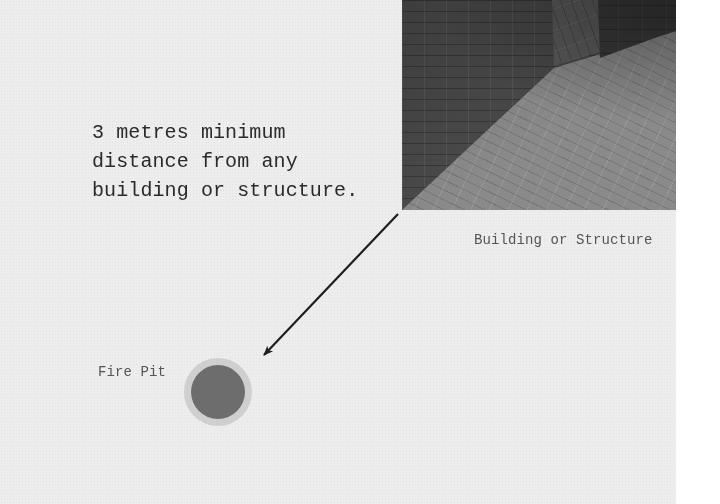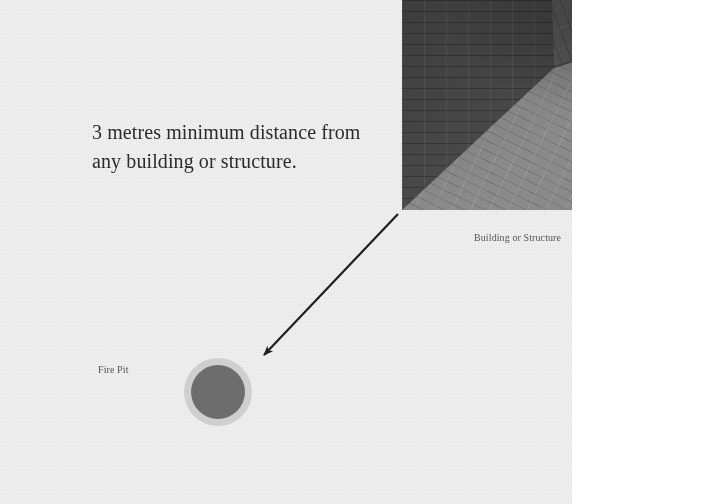--- a/index.html
+++ b/index.html
@@ -2,25 +2,25 @@
 <html><head>
 <meta charset="utf-8">
 <style>
   html, body {
     margin: 0;
     padding: 0;
     background: #ffffff;
   }
   #stage {
     position: relative;
-    width: 572px;
+    width: 676px;
     height: 504px;
     overflow: hidden;
     background: #7dd3fc;
-    font-family: Liberation Serif, serif;
+    font-family: Liberation Mono, monospace;
   }
   
   #grain {
     position: absolute;
     inset: 0;
     background-color: #ededed;
     background-image:
       radial-gradient(rgba(0,0,0,0.045) 0.5px, transparent 0.6px),
       radial-gradient(rgba(255,255,255,0.5) 0.5px, transparent 0.6px);
     background-size: 3px 3px, 4px 4px;
@@ -136,21 +136,21 @@
     color: #2b2b2b;
     font-size: 20px;
     line-height: 29px;
     letter-spacing: 0.1px;
   }
 
   
   .caption {
     position: absolute;
     color: #555555;
-    font-size: 10px;
+    font-size: 14px;
     letter-spacing: 0.1px;
     white-space: nowrap;
   }
   #caption-building { left: 474px; top: 232px; }
   #caption-firepit  { left: 98px;  top: 364px; }
 
   
   #firepit {
     position: absolute;
     left: 184px;

